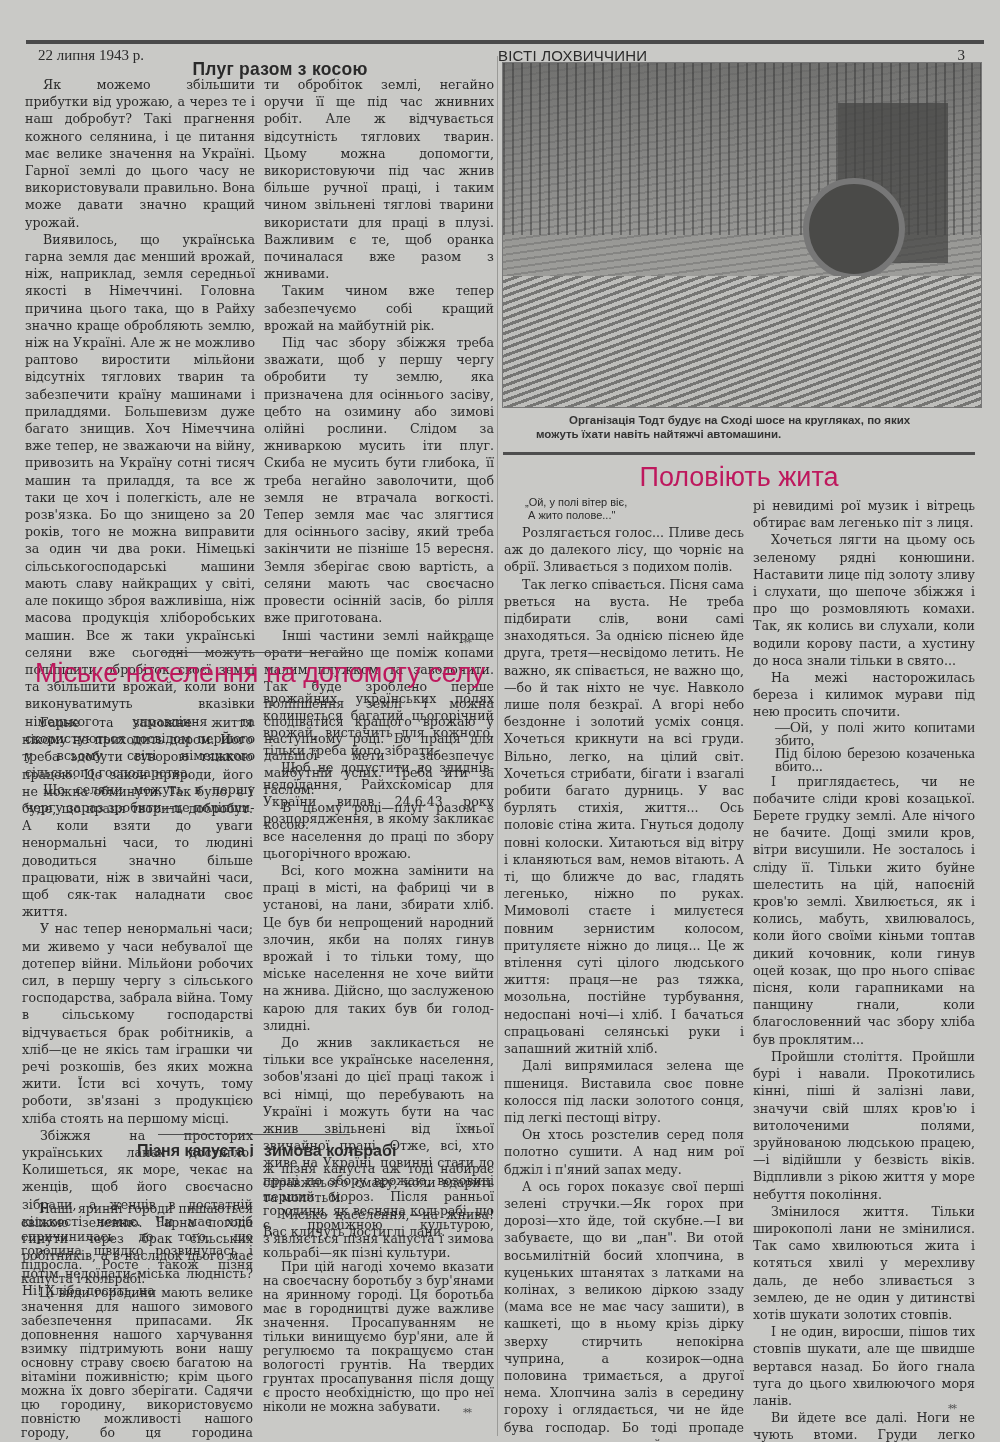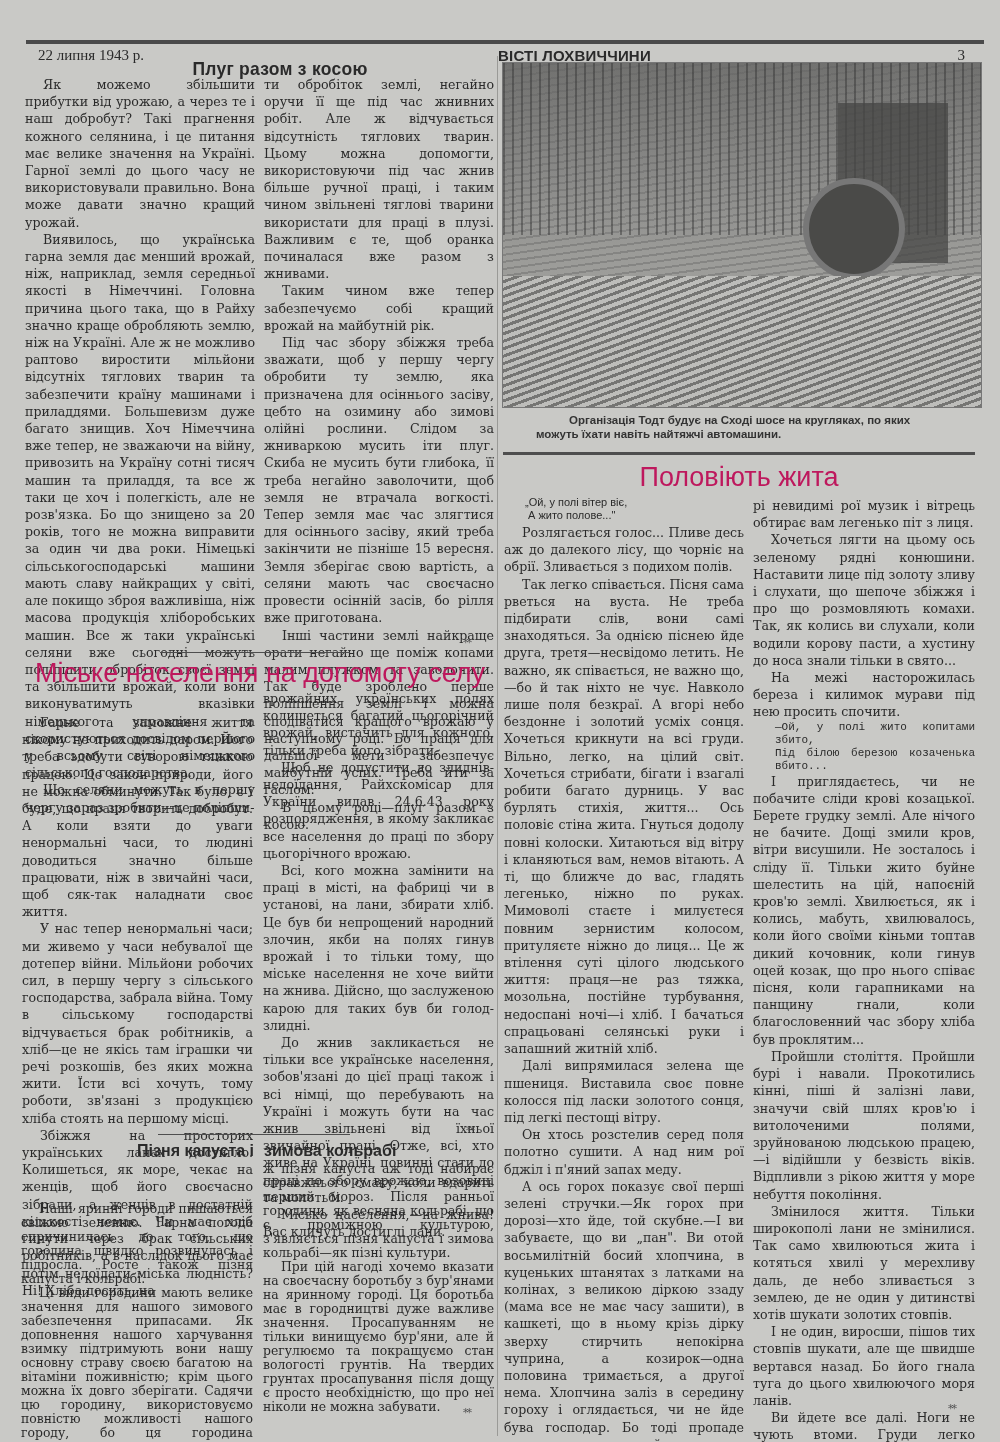--- a/index.html
+++ b/index.html
@@ -9,21 +9,21 @@
     font-family:"DejaVu Serif", "Liberation Serif", serif;
     color:#2a2a2a;
     position:relative;
   }
   .abs { position:absolute; }
   .masthead {
     left:38px; top:23px; width:945px; height:22px;
     font-family:"Liberation Serif", serif; font-size:15px;margin-top:24px;
   }
   .masthead .date { position:absolute; left:0; top:0; }
-  .masthead .title { position:absolute; left:460px; top:0; font-family:"Liberation Sans", sans-serif; font-size:15px; letter-spacing:0.2px;font-weight:bold; }
+  .masthead .title { position:absolute; left:460px; top:0; font-family:"Liberation Sans", sans-serif; font-size:15px; letter-spacing:0.2px; }
   .masthead .pnum { position:absolute; right:18px; top:0; }
   .rule-thick { height:4px; background:#4a4a4a; }
   .rule-thin { height:2px; background:#4e4e4e; }
   .col {
     font-size:12.6px; line-height:17.2px; text-align:justify;
   }
   .col p { margin:0; text-indent:18px; }
   .h-bold {
     font-family:"Liberation Sans", sans-serif; font-weight:bold;
     font-size:19px; text-align:center; letter-spacing:0.3px;
@@ -57,21 +57,21 @@
     position:absolute; left:300px; top:115px; width:90px; height:90px; border-radius:50%;
     background:#4a4a48; border:6px solid #777;
   }
   .photo .cab {
     position:absolute; left:335px; top:40px; width:110px; height:160px; background:rgba(70,70,68,0.75);
   }
   .caption {
     font-family:"Liberation Sans", sans-serif; font-weight:bold; font-size:11.5px; line-height:14px; color:#333;
   }
   .epigraph { font-family:"Liberation Sans", sans-serif; font-size:11px; line-height:13px; }
-  .inline-song { font-family:Liberation Mono, monospace; font-size:11px; line-height:13px; padding-left:22px; text-indent:0 !important; }
+  .inline-song { font-family:Liberation Serif, serif; font-size:15px; line-height:13px; padding-left:22px; text-indent:0 !important; }
 </style>
 </head>
 <body>
 
 <div class="abs masthead">
   <span class="date">22 липня 1943 р.</span>
   <span class="title">ВІСТІ ЛОХВИЧЧИНИ</span>
   <span class="pnum">3</span>
 </div>
 <div class="abs rule-thick" style="left:26px;top:40px;width:958px;"></div>

